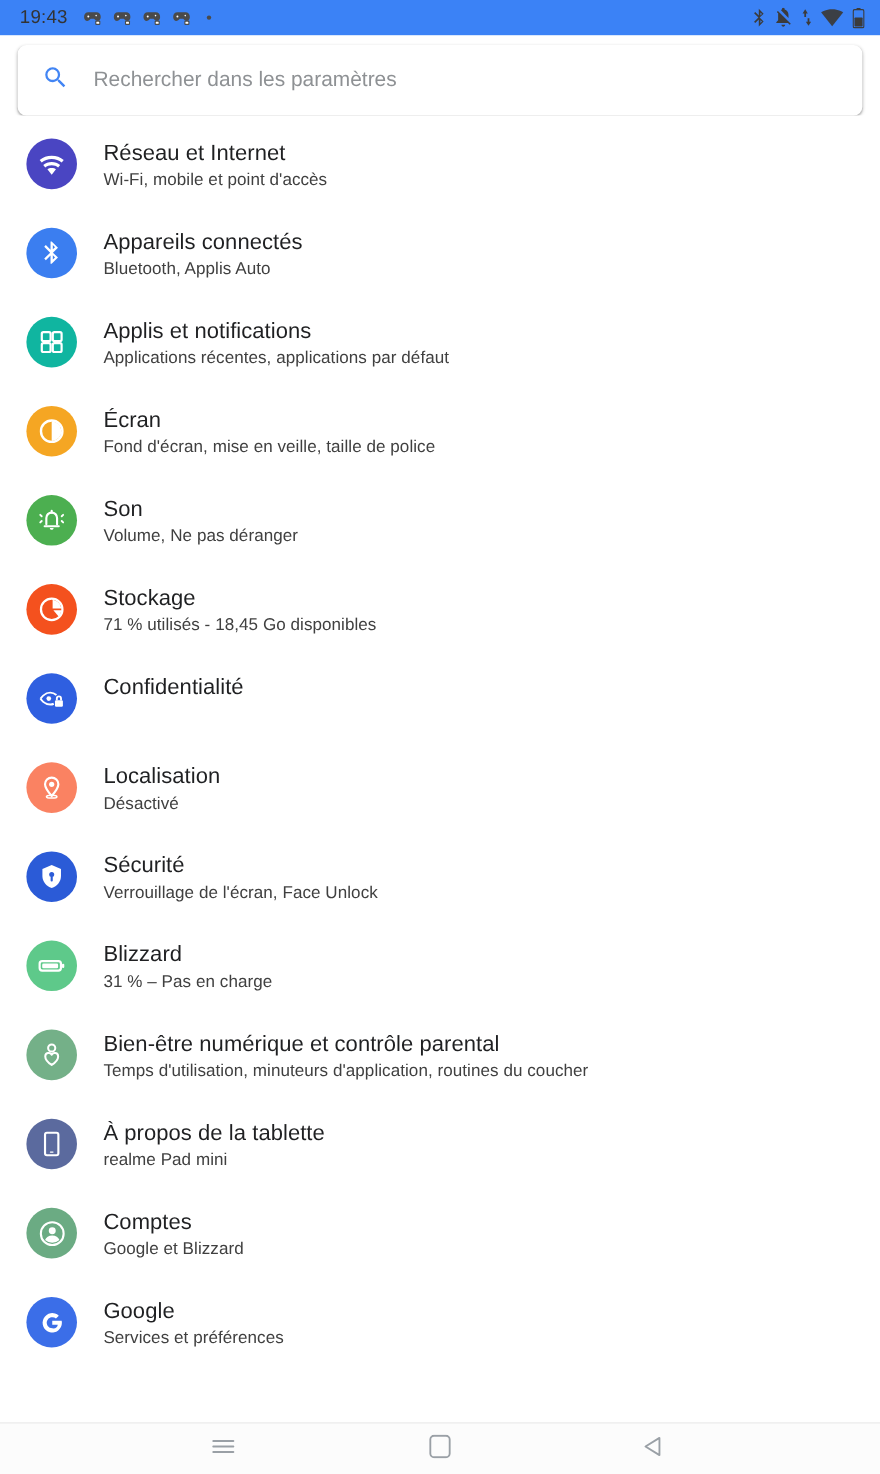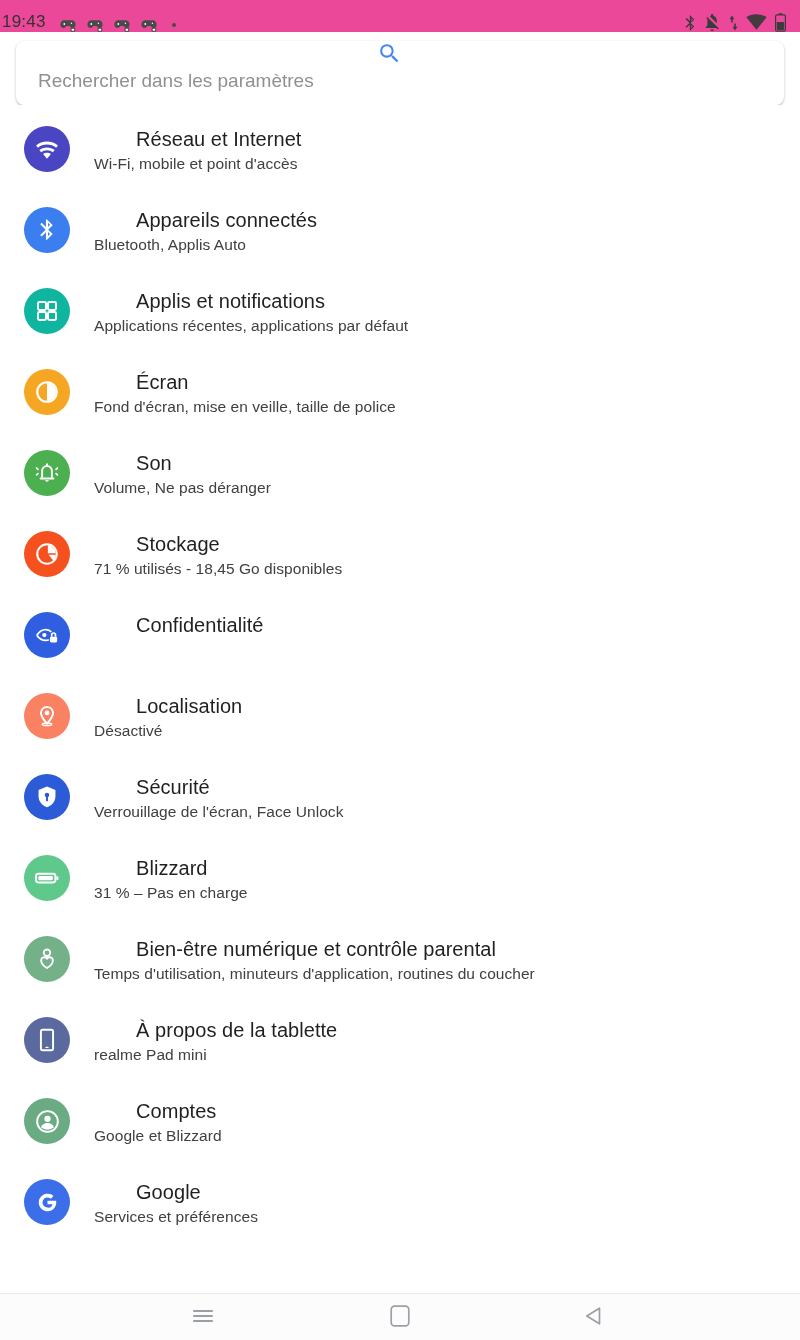--- a/index.html
+++ b/index.html
@@ -9,24 +9,24 @@
     height: 1340px;
     background: #ffffff;
     font-family: "Liberation Sans", sans-serif;
     overflow: hidden;
   }
 
   
   .status-bar {
     position: relative;
     height: 32px;
-    background: #ec4899;
-    display: flex;
-    align-items: flex-end;
-    padding: 0 14px 0 2px;
+    background: #3b82f6;
+    display: flex;
+    align-items: center;
+    padding: 0 14px 0 18px;
     color: #3b3b3b;
   }
   .status-clock {
     font-size: 17px;
     letter-spacing: .2px;
     color: #333;
     margin-right: 14px;
   }
   .status-left-icons {
     display: flex;
@@ -53,21 +53,20 @@
     background: #ffffff;
   }
   .search-bar {
     height: 64px;
     background: #ffffff;
     border-radius: 8px;
     box-shadow: 0 1px 3px rgba(0,0,0,.22), 0 1px 1px rgba(0,0,0,.10);
     display: flex;
     align-items: center;
     padding: 0 22px;
-    flex-direction: column;
   }
   .search-icon { flex: 0 0 auto; margin-right: 22px; }
   .search-input {
     border: none;
     outline: none;
     background: transparent;
     font-family: "Liberation Sans", sans-serif;
     font-size: 19px;
     color: #202124;
     width: 100%;
@@ -99,21 +98,20 @@
   }
   .row-text {
     margin-left: 24px;
     padding-top: 1px;
   }
   .row-title {
     font-size: 20px;
     color: #1f2022;
     line-height: 25px;
     letter-spacing: .05px;
-    margin-left: 42px;
   }
   .row-sub {
     font-size: 15.5px;
     color: #404040;
     line-height: 22px;
     margin-top: 1px;
     letter-spacing: .05px;
     white-space: nowrap;
   }
 

